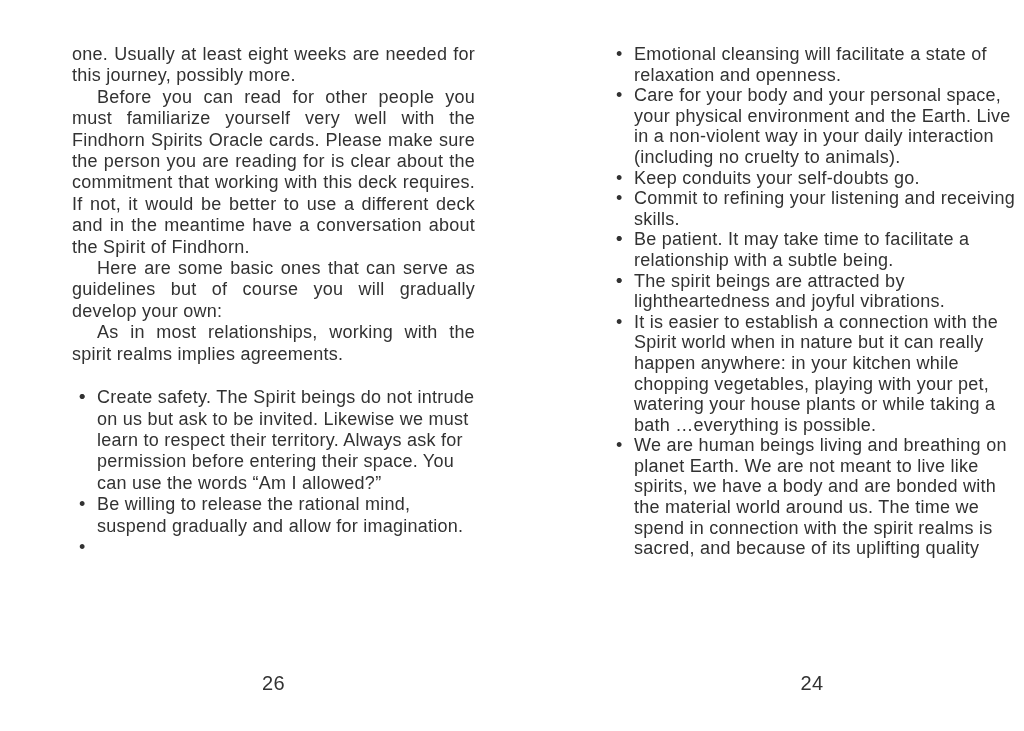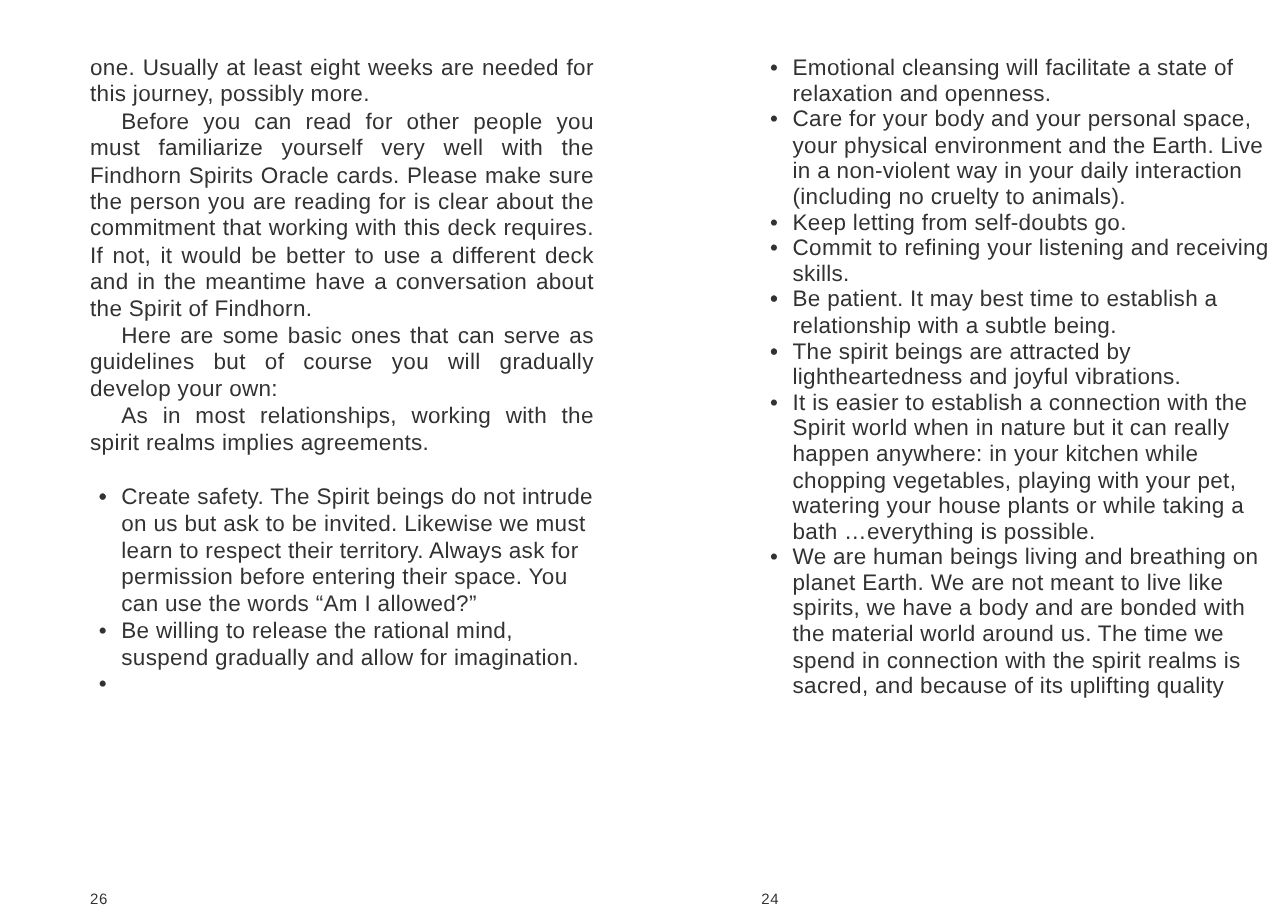--- a/index.html
+++ b/index.html
@@ -57,25 +57,25 @@
     margin: 0;
   }
   ul.bullets li .marker {
     position: absolute;
     left: 7px;
     top: 0;
   }
 
   .page-number {
     position: absolute;
-    top: 668px;
+    top: 628px;
     left: 0;
     width: 100%;
-    text-align: left;
-    font-size: 12px;
+    text-align: center;
+    font-size: 20px;
     letter-spacing: 0.5px;
   }
 </style>
 </head>
 <body style="color: rgb(50, 50, 50); background: rgb(255, 255, 255);">
 
 <div class="spread">
 
   <section class="page page-left">
     <div id="left-paragraphs">
@@ -90,24 +90,24 @@
         <li><span class="marker">•</span><span>Be willing to release the rational mind, suspend gradually and allow for imagination.</span></li>
         <li><span class="marker">•</span></li>
       </ul>
     <div class="page-number">26</div>
   </section>
 
   <section class="page page-right">
     <ul class="bullets" id="right-bullets">
         <li><span class="marker">•</span><span>Emotional cleansing will facilitate a state of relaxation and openness.</span></li>
         <li><span class="marker">•</span><span>Care for your body and your personal space, your physical environment and the Earth. Live in a non-violent way in your daily interaction (including no cruelty to animals).</span></li>
-        <li><span class="marker">•</span><span>Keep letting from self-doubts go.</span></li>
+        <li><span class="marker">•</span><span>Keep conduits your self-doubts go.</span></li>
         <li><span class="marker">•</span><span>Commit to refining your listening and receiving skills.</span></li>
         <li><span class="marker">•</span></li>
-        <li><span class="marker">•</span><span>Be patient. It may best time to establish a relationship with a subtle being.</span></li>
+        <li><span class="marker">•</span><span>Be patient. It may take time to facilitate a relationship with a subtle being.</span></li>
         <li><span class="marker">•</span></li>
         <li><span class="marker">•</span><span>The spirit beings are attracted by lightheartedness and joyful vibrations.</span></li>
         <li><span class="marker">•</span><span>It is easier to establish a connection with the Spirit world when in nature but it can really happen anywhere: in your kitchen while chopping vegetables, playing with your pet, watering your house plants or while taking a bath …everything is possible.</span></li>
         <li><span class="marker">•</span><span>We are human beings living and breathing on planet Earth. We are not meant to live like spirits, we have a body and are bonded with the material world around us. The time we spend in connection with the spirit realms is sacred, and because of its uplifting quality</span></li>
       </ul>
     <div class="page-number">24</div>
   </section>
 
 </div>
 

